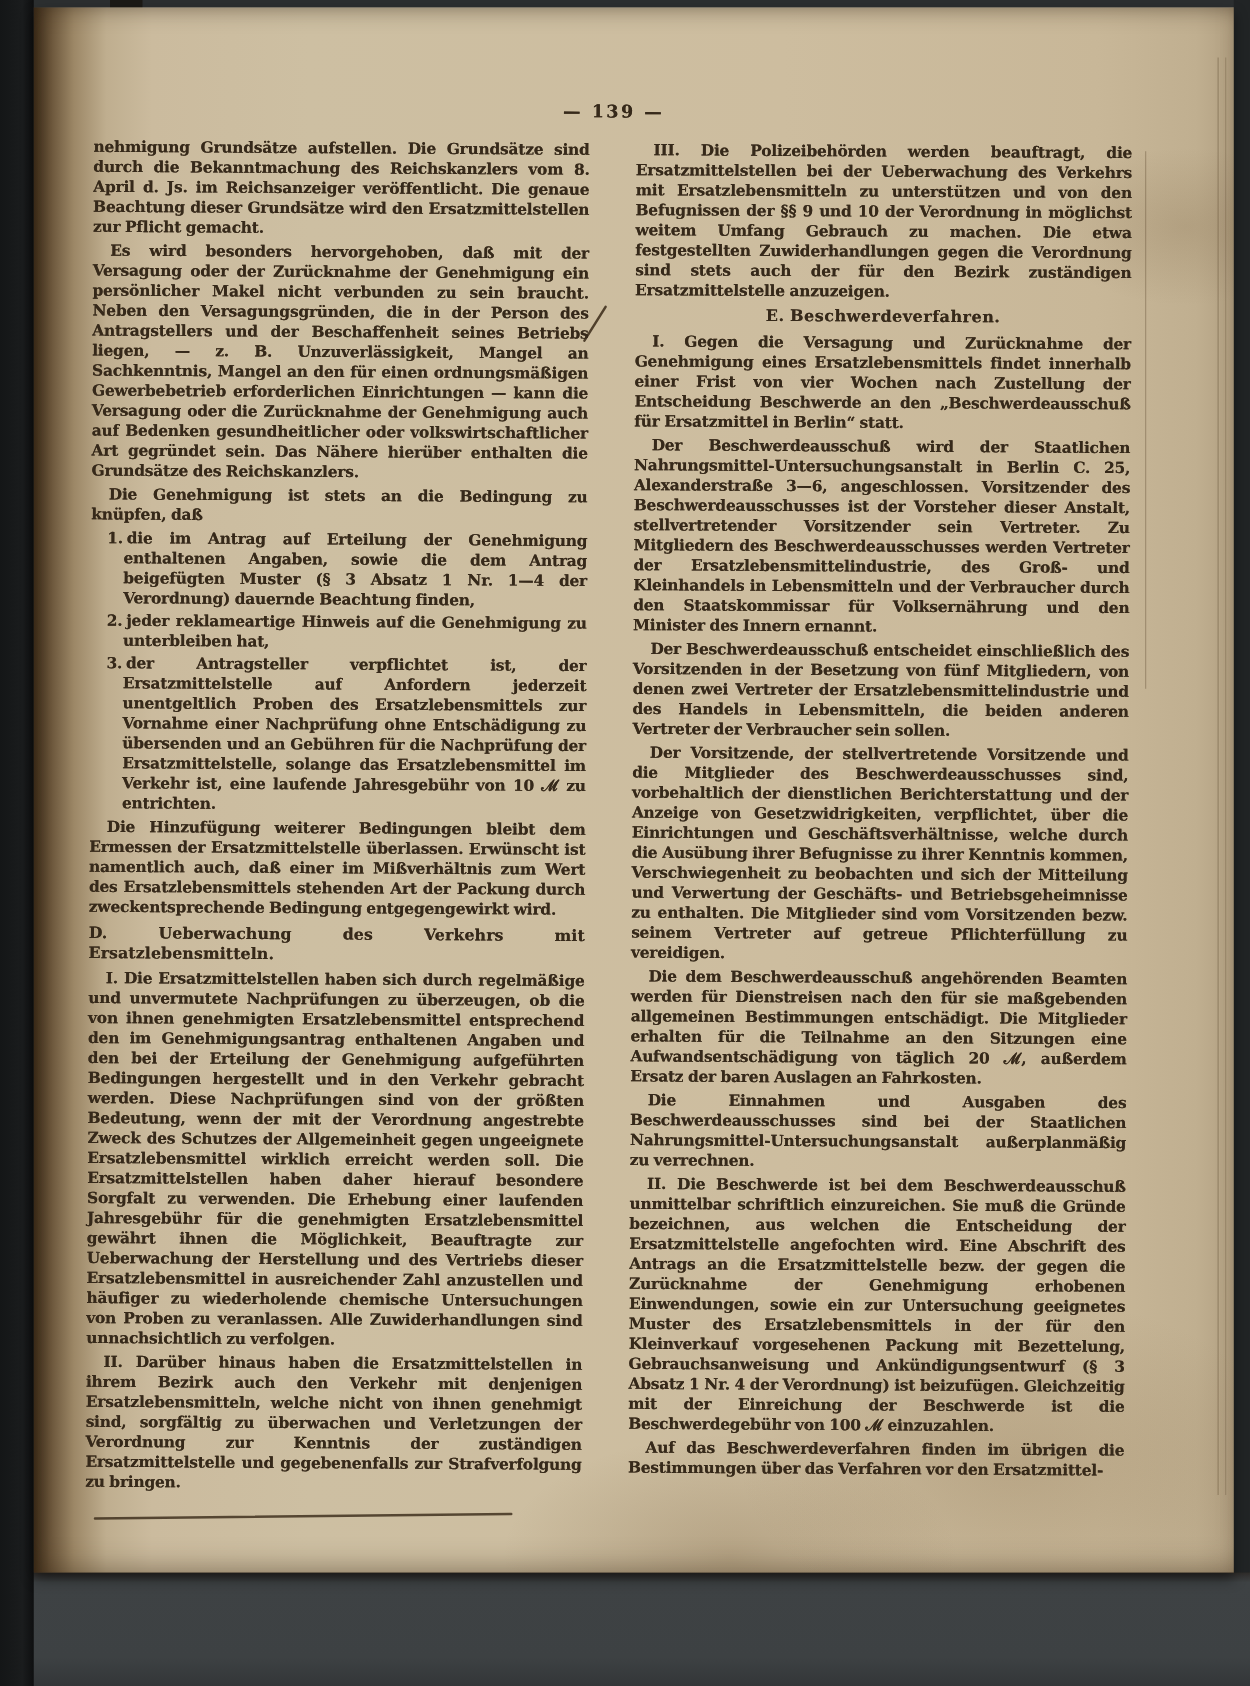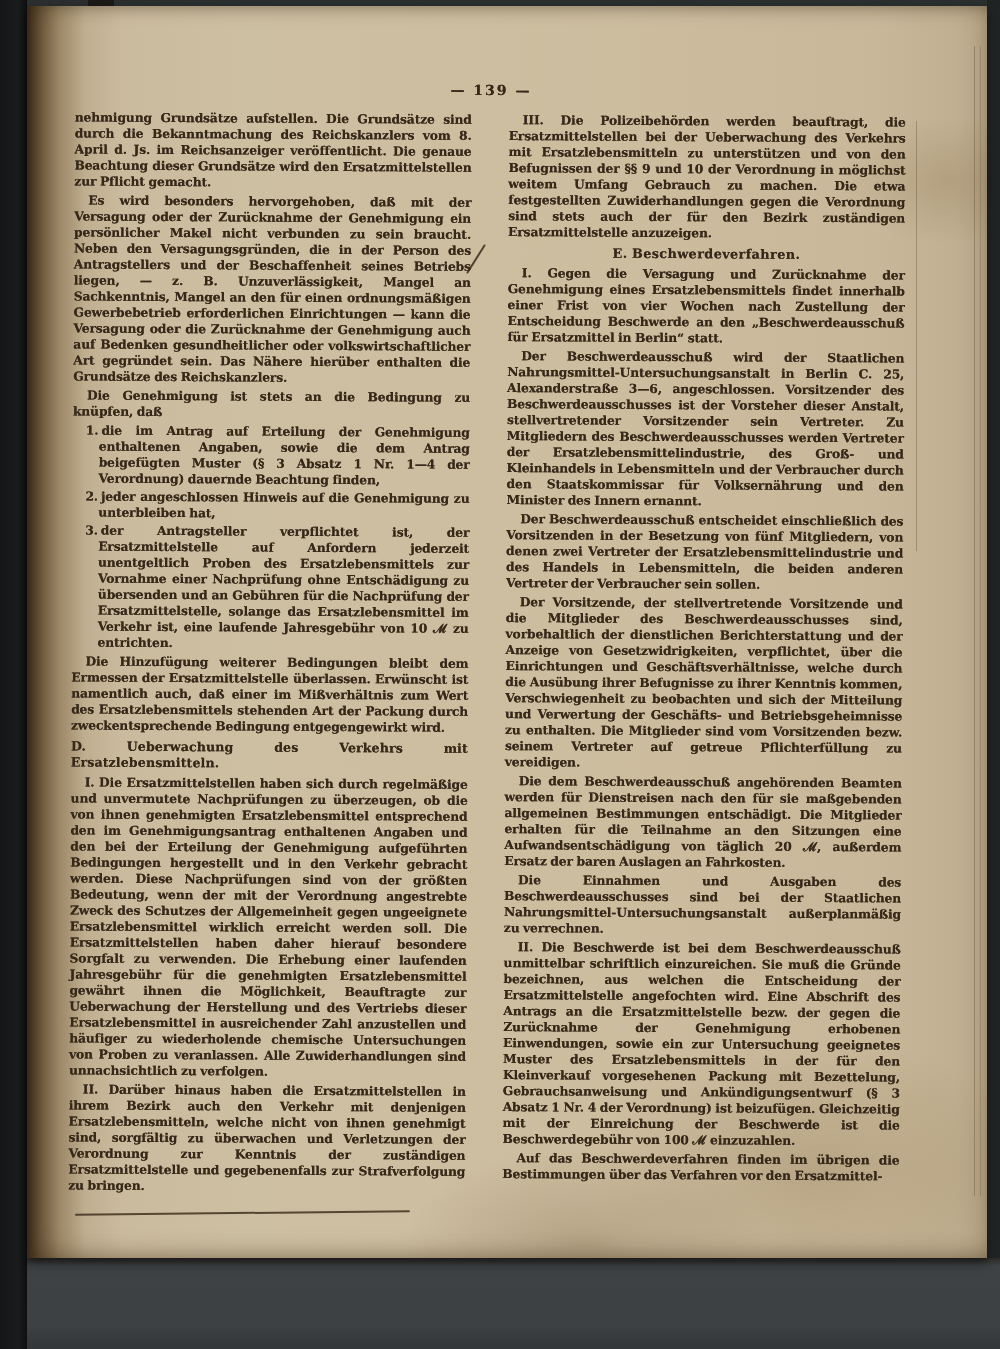--- a/index.html
+++ b/index.html
@@ -105,21 +105,21 @@
       <div class="page-number">— 139 —</div>
 
       <div class="columns">
 
         <div class="col">
           <p class="para no-indent">nehmigung Grundsätze aufstellen. Die Grundsätze sind durch die Bekanntmachung des Reichskanzlers vom 8. April d. Js. im Reichsanzeiger veröffentlicht. Die genaue Beachtung dieser Grundsätze wird den Ersatzmittelstellen zur Pflicht gemacht.</p>
           <p class="para">Es wird besonders hervorgehoben, daß mit der Versagung oder der Zurücknahme der Genehmigung ein persönlicher Makel nicht verbunden zu sein braucht. Neben den Versagungsgründen, die in der Person des Antragstellers und der Beschaffenheit seines Betriebs liegen, — z. B. Unzuverlässigkeit, Mangel an Sachkenntnis, Mangel an den für einen ordnungsmäßigen Gewerbebetrieb erforderlichen Einrichtungen — kann die Versagung oder die Zurücknahme der Genehmigung auch auf Bedenken gesundheitlicher oder volkswirtschaftlicher Art gegründet sein. Das Nähere hierüber enthalten die Grundsätze des Reichskanzlers.</p>
           <p class="para">Die Genehmigung ist stets an die Bedingung zu knüpfen, daß</p>
           <div class="list">
             <p class="list-item"><span class="num">1.</span><span>die im Antrag auf Erteilung der Genehmigung enthaltenen Angaben, sowie die dem Antrag beigefügten Muster (§ 3 Absatz 1 Nr. 1—4 der Verordnung) dauernde Beachtung finden,</span></p>
-            <p class="list-item"><span class="num">2.</span><span>jeder angeschlossen Hinweis auf die Genehmigung zu unterbleiben hat,</span></p>
+            <p class="list-item"><span class="num">2.</span><span>jeder reklameartige Hinweis auf die Genehmigung zu unterbleiben hat,</span></p>
             <p class="list-item"><span class="num">3.</span><span>der Antragsteller verpflichtet ist, der Ersatzmittelstelle auf Anfordern jederzeit unentgeltlich Proben des Ersatzlebensmittels zur Vornahme einer Nachprüfung ohne Entschädigung zu übersenden und an Gebühren für die Nachprüfung der Ersatzmittelstelle, solange das Ersatzlebensmittel im Verkehr ist, eine laufende Jahresgebühr von 10 ℳ zu entrichten.</span></p>
           </div>
           <p class="para">Die Hinzufügung weiterer Bedingungen bleibt dem Ermessen der Ersatzmittelstelle überlassen. Erwünscht ist namentlich auch, daß einer im Mißverhältnis zum Wert des Ersatzlebensmittels stehenden Art der Packung durch zweckentsprechende Bedingung entgegengewirkt wird.</p>
           <p class="heading-left">D. Ueberwachung des Verkehrs mit Ersatzlebensmitteln.</p>
           <p class="para">I. Die Ersatzmittelstellen haben sich durch regelmäßige und unvermutete Nachprüfungen zu überzeugen, ob die von ihnen genehmigten Ersatzlebensmittel entsprechend den im Genehmigungsantrag enthaltenen Angaben und den bei der Erteilung der Genehmigung aufgeführten Bedingungen hergestellt und in den Verkehr gebracht werden. Diese Nachprüfungen sind von der größten Bedeutung, wenn der mit der Verordnung angestrebte Zweck des Schutzes der Allgemeinheit gegen ungeeignete Ersatzlebensmittel wirklich erreicht werden soll. Die Ersatzmittelstellen haben daher hierauf besondere Sorgfalt zu verwenden. Die Erhebung einer laufenden Jahresgebühr für die genehmigten Ersatzlebensmittel gewährt ihnen die Möglichkeit, Beauftragte zur Ueberwachung der Herstellung und des Vertriebs dieser Ersatzlebensmittel in ausreichender Zahl anzustellen und häufiger zu wiederholende chemische Untersuchungen von Proben zu veranlassen. Alle Zuwiderhandlungen sind unnachsichtlich zu verfolgen.</p>
           <p class="para">II. Darüber hinaus haben die Ersatzmittelstellen in ihrem Bezirk auch den Verkehr mit denjenigen Ersatzlebensmitteln, welche nicht von ihnen genehmigt sind, sorgfältig zu überwachen und Verletzungen der Verordnung zur Kenntnis der zuständigen Ersatzmittelstelle und gegebenenfalls zur Strafverfolgung zu bringen.</p>
         </div>
 
         <div class="col">
           <p class="para">III. Die Polizeibehörden werden beauftragt, die Ersatzmittelstellen bei der Ueberwachung des Verkehrs mit Ersatzlebensmitteln zu unterstützen und von den Befugnissen der §§ 9 und 10 der Verordnung in möglichst weitem Umfang Gebrauch zu machen. Die etwa festgestellten Zuwiderhandlungen gegen die Verordnung sind stets auch der für den Bezirk zuständigen Ersatzmittelstelle anzuzeigen.</p>

